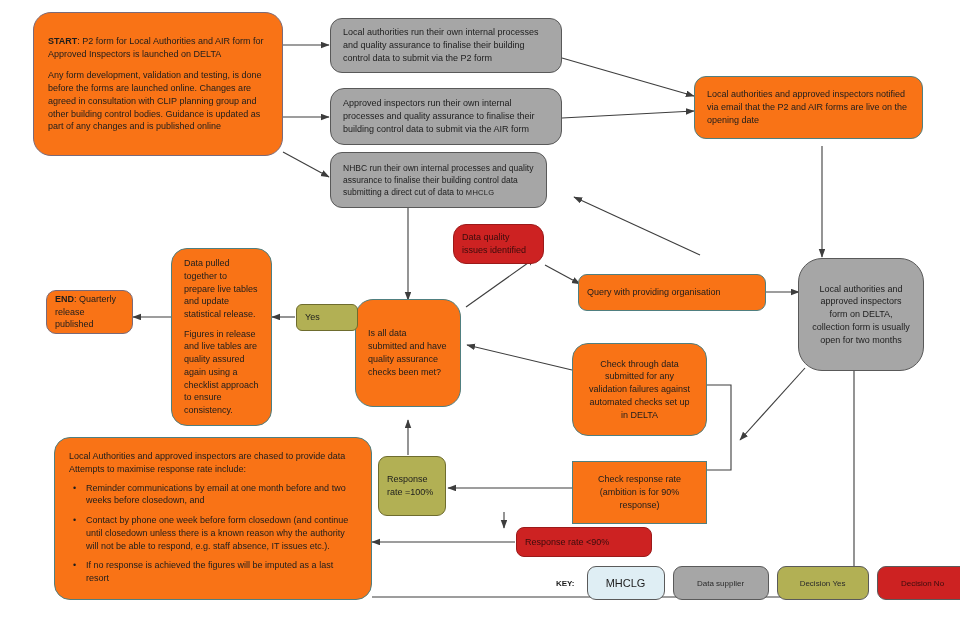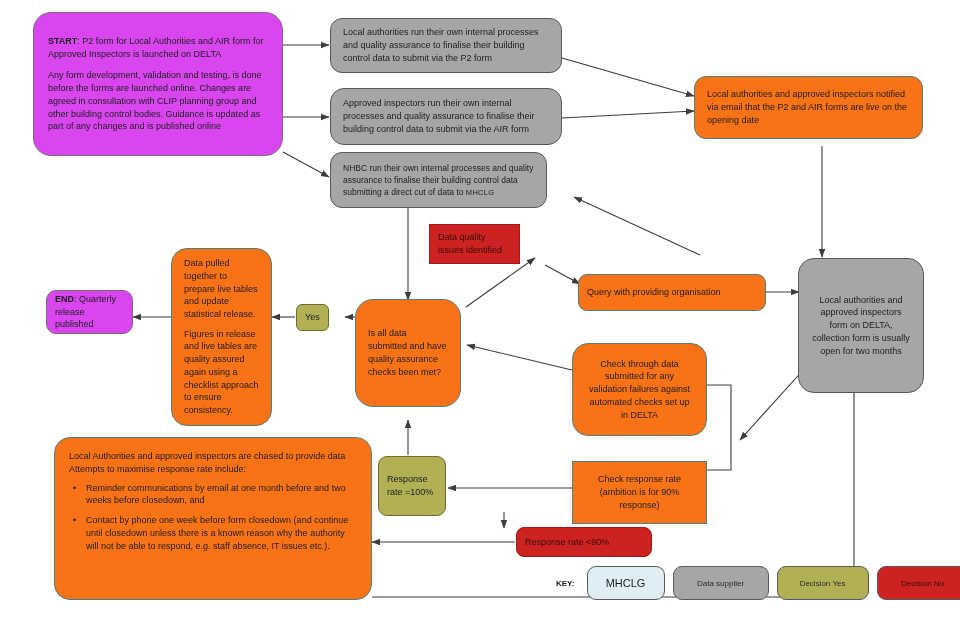--- a/index.html
+++ b/index.html
@@ -27,21 +27,21 @@
     border: 1.3px solid #5a5a5a;
     border-radius: 12px;
     display: flex;
     flex-direction: column;
     justify-content: center;
     color: #1d1d1d;
     line-height: 1.42;
     align-items: center;
   }
   .node .txt { display: block; }
-  .n-pink   { background: #d946ef; border-color: #7a6a78; }
+  .n-pink   { background: #f97316; border-color: #7a6a78; }
   .n-gray   { background: #a6a6a6; border-color: #595959; }
   .n-teal   { background: #f97316; border-color: #4f7f80; }
   .n-red    { background: #cd2222; border-color: #9b1a1a; color:#3a0c0c; }
   .n-olive  { background: #b2b054; border-color: #6e6c2e; }
   .n-white  { background: #dfeef4; border-color: #7fa8b8; }
 
   .pad-lg { padding: 10px 14px; }
   .pad-md { padding: 8px 12px; }
   .pad-sm { padding: 5px 8px; }
 
@@ -177,37 +177,37 @@
   </div>
 
   <div class="node n-gray pad-md left fs85" style="left:330px; top:152px; width:217px; height:56px;">
     <div class="txt"><span>NHBC run their own internal processes and quality assurance to finalise their building control data submitting a direct cut of data to</span> <span class="small-caps-mhclg">MHCLG</span></div>
   </div>
 
   <div class="node n-teal pad-md left fs9" style="left:694px; top:76px; width:229px; height:63px;">
     <div class="txt">Local authorities and approved inspectors notified via email that the P2 and AIR  forms are live on the opening date</div>
   </div>
 
-  <div class="node n-gray pad-md center fs9" style="left:798px; top:258px; width:126px; height:135px; border-radius:16px;">
+  <div class="node n-gray pad-md center fs9" style="left:798px; top:258px; width:126px; height:113px; border-radius:24px;">
     <div class="txt">Local authorities and approved inspectors form on DELTA, collection form is usually open for two months</div>
   </div>
 
-  <div class="node n-red pad-sm left fs9" style="left:429px; top:224px; width:91px; height:40px; border-radius:0;">
+  <div class="node n-red pad-sm left fs9" style="left:453px; top:224px; width:91px; height:40px; border-radius:13px;">
     <div class="txt">Data quality issues identified</div>
   </div>
 
   <div class="node n-teal pad-sm center fs9" style="left:578px; top:274px; width:188px; height:37px; border-radius:9px;">
     <div class="txt">Query with  providing organisation</div>
   </div>
 
   <div class="node n-teal pad-md left fs9" style="left:355px; top:299px; width:106px; height:108px; border-radius:18px;">
     <div class="txt">Is all data submitted and have quality assurance checks been met?</div>
   </div>
 
-  <div class="node n-olive pad-sm center fs9" style="left:296px; top:304px; width:33px; height:27px; border-radius:6px;">
+  <div class="node n-olive pad-sm center fs9" style="left:296px; top:304px; width:62px; height:27px; border-radius:6px;">
     <div class="txt">Yes</div>
   </div>
 
   <div class="node n-teal pad-md left fs9" style="left:171px; top:248px; width:101px; height:178px; border-radius:16px;">
     <div class="txt">Data pulled together to prepare live tables and update statistical release.</div>
     <div class="gap"></div>
     <div class="txt">Figures in release and live tables are quality assured again using a checklist approach to ensure consistency.</div>
   </div>
 
   <div class="node n-pink pad-sm left fs9" style="left:46px; top:290px; width:87px; height:44px; border-radius:10px;">
@@ -228,20 +228,21 @@
 
   <div class="node n-red pad-sm center fs9" style="left:516px; top:527px; width:136px; height:30px; border-radius:8px;">
     <div class="txt">Response rate &lt;90%</div>
   </div>
 
   <div class="node n-teal pad-lg left fs9" style="left:54px; top:437px; width:318px; height:163px; border-radius:16px; justify-content:flex-start; padding-top:12px;">
     <div class="txt">Local Authorities and approved inspectors are chased to provide data Attempts to maximise response rate include:</div>
     <ul class="bullets">
       <li>Reminder communications by email at one month before and two weeks before closedown, and</li>
       <li>Contact by phone one week before form closedown (and continue until closedown unless there is a known reason why the authority will not be able to respond, e.g. staff absence, IT issues etc.).</li>
+      <li>If no response is achieved the figures will be imputed as a last resort</li>
     </ul>
   </div>
 
   <div class="keywrap" style="left:556px; top:566px;">
     <span class="key-label">KEY:</span>
     <div class="key-box n-white key-mhclg">
       <span>MHCLG</span>
     </div>
     <div class="key-box n-gray key-ds">
       <span>Data supplier</span>

